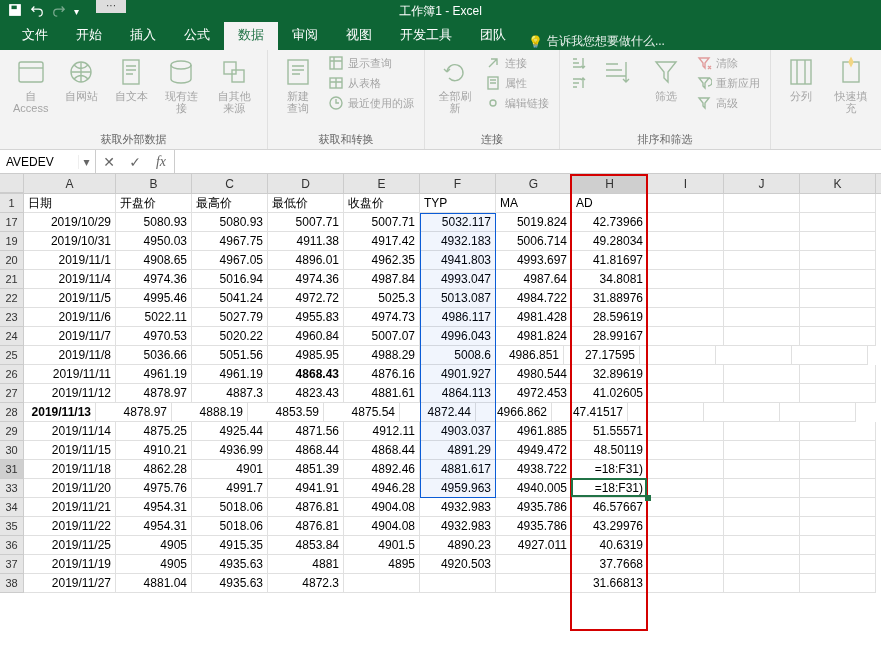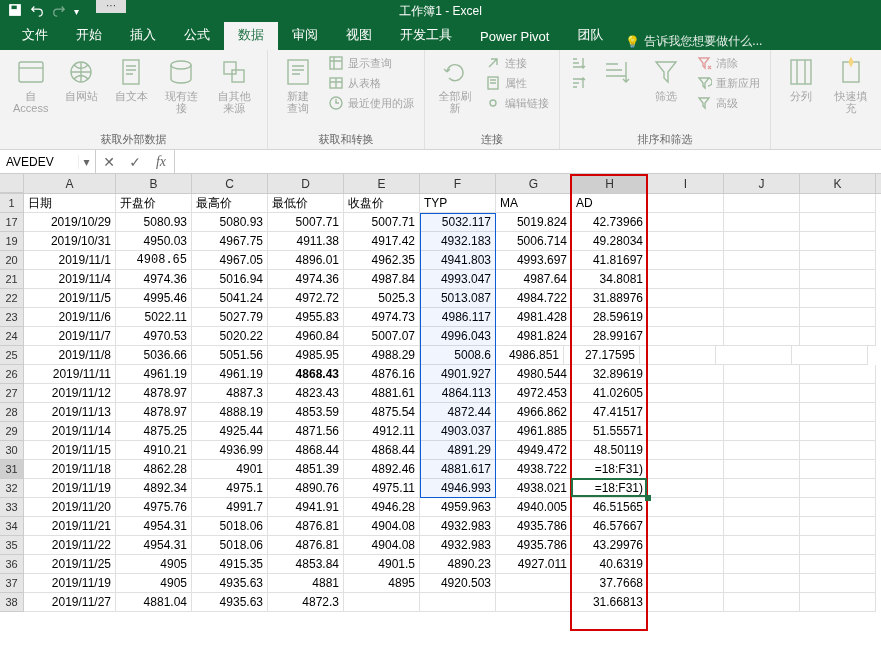--- a/index.html
+++ b/index.html
@@ -96,21 +96,20 @@
 
 <div class="ribbontabs">
   <div class="tab">文件</div>
   <div class="tab">开始</div>
   <div class="tab">插入</div>
   <div class="tab">公式</div>
   <div class="tab active">数据</div>
   <div class="tab">审阅</div>
   <div class="tab">视图</div>
   <div class="tab">开发工具</div>
-  <div class="tab">Power Pivot</div>
   <div class="tab">团队</div>
   <div class="tell">
     <span>💡</span>
     <span>告诉我您想要做什么...</span>
   </div>
 </div>
 
 <div class="ribbon">
   <div class="group">
     <div class="controls">
@@ -403,21 +402,21 @@
         <div class="cell cF r" style="width: 76px;">4932.183</div>
         <div class="cell cG r" style="width: 76px;">5006.714</div>
         <div class="cell cH r" style="width: 76px;">49.28034</div>
         <div class="cell cI r" style="width: 76px;"></div>
         <div class="cell cJ r" style="width: 76px;"></div>
         <div class="cell cK r" style="width: 76px;"></div>
       </div>
       <div class="row">
         <div class="rh">20</div>
         <div class="cell cA r" style="width: 92px;">2019/11/1</div>
-        <div class="cell cB r" style="width: 76px; font-family: Liberation Mono, monospace;">4908.65</div>
+        <div class="cell cB r" style="width: 76px;">4908.65</div>
         <div class="cell cC r" style="width: 76px;">4967.05</div>
         <div class="cell cD r" style="width: 76px;">4896.01</div>
         <div class="cell cE r" style="width: 76px;">4962.35</div>
         <div class="cell cF r" style="width: 76px;">4941.803</div>
         <div class="cell cG r" style="width: 76px;">4993.697</div>
         <div class="cell cH r" style="width: 76px;">41.81697</div>
         <div class="cell cI r" style="width: 76px;"></div>
         <div class="cell cJ r" style="width: 76px;"></div>
         <div class="cell cK r" style="width: 76px;"></div>
       </div>
@@ -514,21 +513,21 @@
         <div class="cell cE r" style="width: 76px;">4881.61</div>
         <div class="cell cF r" style="width: 76px;">4864.113</div>
         <div class="cell cG r" style="width: 76px;">4972.453</div>
         <div class="cell cH r" style="width: 76px;">41.02605</div>
         <div class="cell cI r" style="width: 76px;"></div>
         <div class="cell cJ r" style="width: 76px;"></div>
         <div class="cell cK r" style="width: 76px;"></div>
       </div>
       <div class="row">
         <div class="rh">28</div>
-        <div class="cell cA r" style="width: 92px;">2019/11/13</div>
+        <div class="cell cA r" style="width: 72px; font-weight: bold;">2019/11/13</div>
         <div class="cell cB r" style="width: 76px;">4878.97</div>
         <div class="cell cC r" style="width: 76px;">4888.19</div>
         <div class="cell cD r" style="width: 76px;">4853.59</div>
         <div class="cell cE r" style="width: 76px;">4875.54</div>
         <div class="cell cF r" style="width: 76px;">4872.44</div>
         <div class="cell cG r" style="width: 76px;">4966.862</div>
         <div class="cell cH r" style="width: 76px;">47.41517</div>
         <div class="cell cI r" style="width: 76px;"></div>
         <div class="cell cJ r" style="width: 76px;"></div>
         <div class="cell cK r" style="width: 76px;"></div>
@@ -569,34 +568,20 @@
         <div class="cell cD r" style="width: 76px;">4851.39</div>
         <div class="cell cE r" style="width: 76px;">4892.46</div>
         <div class="cell cF r" style="width: 76px;">4881.617</div>
         <div class="cell cG r" style="width: 76px;">4938.722</div>
         <div class="cell cH r" style="width: 76px;">=18:F31)</div>
         <div class="cell cI r" style="width: 76px;"></div>
         <div class="cell cJ r" style="width: 76px;"></div>
         <div class="cell cK r" style="width: 76px;"></div>
       </div>
       <div class="row">
-        <div class="rh">32</div>
-        <div class="cell cA r" style="width: 92px;">2019/11/19</div>
-        <div class="cell cB r" style="width: 76px;">4892.34</div>
-        <div class="cell cC r" style="width: 76px;">4975.1</div>
-        <div class="cell cD r" style="width: 76px;">4890.76</div>
-        <div class="cell cE r" style="width: 76px;">4975.11</div>
-        <div class="cell cF r" style="width: 76px;">4946.993</div>
-        <div class="cell cG r" style="width: 76px;">4938.021</div>
-        <div class="cell cH r" style="width: 76px;">45.64881</div>
-        <div class="cell cI r" style="width: 76px;"></div>
-        <div class="cell cJ r" style="width: 76px;"></div>
-        <div class="cell cK r" style="width: 76px;"></div>
-      </div>
-      <div class="row">
         <div class="rh">33</div>
         <div class="cell cA r" style="width: 92px;">2019/11/20</div>
         <div class="cell cB r" style="width: 76px;">4975.76</div>
         <div class="cell cC r" style="width: 76px;">4991.7</div>
         <div class="cell cD r" style="width: 76px;">4941.91</div>
         <div class="cell cE r" style="width: 76px;">4946.28</div>
         <div class="cell cF r" style="width: 76px;">4959.963</div>
         <div class="cell cG r" style="width: 76px;">4940.005</div>
         <div class="cell cH r" style="width: 76px;">46.51565</div>
         <div class="cell cI r" style="width: 76px;"></div>

